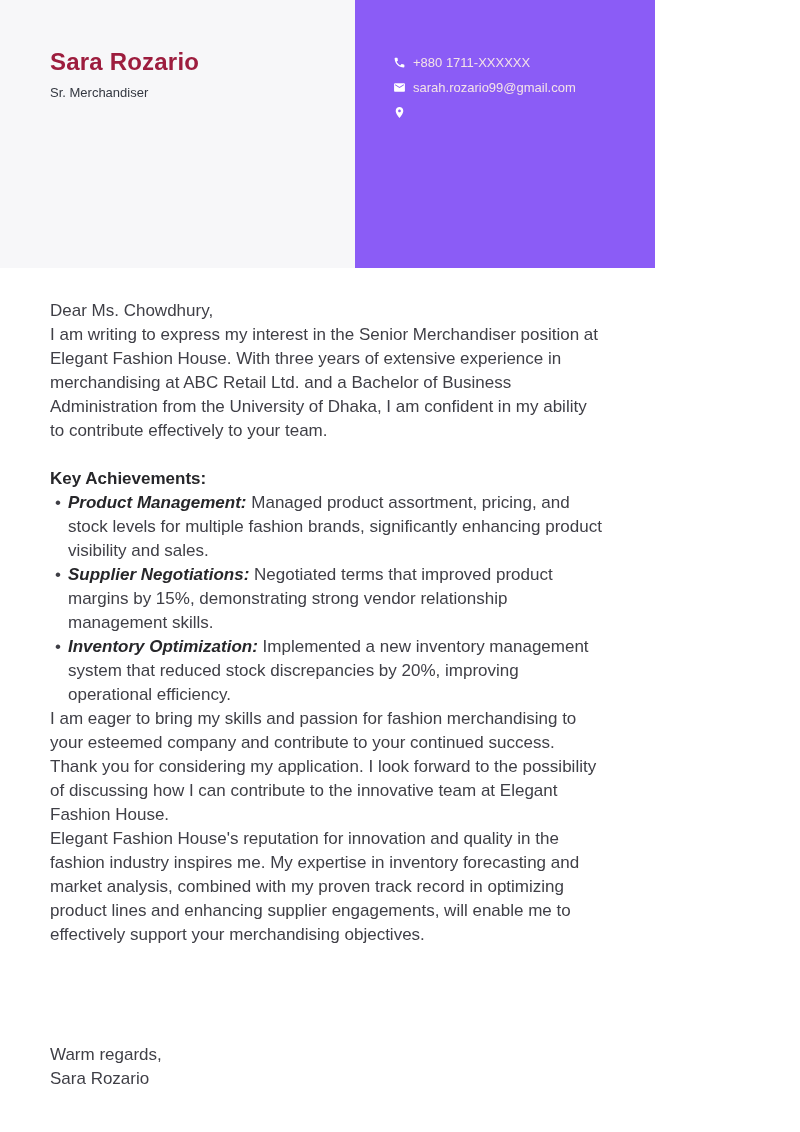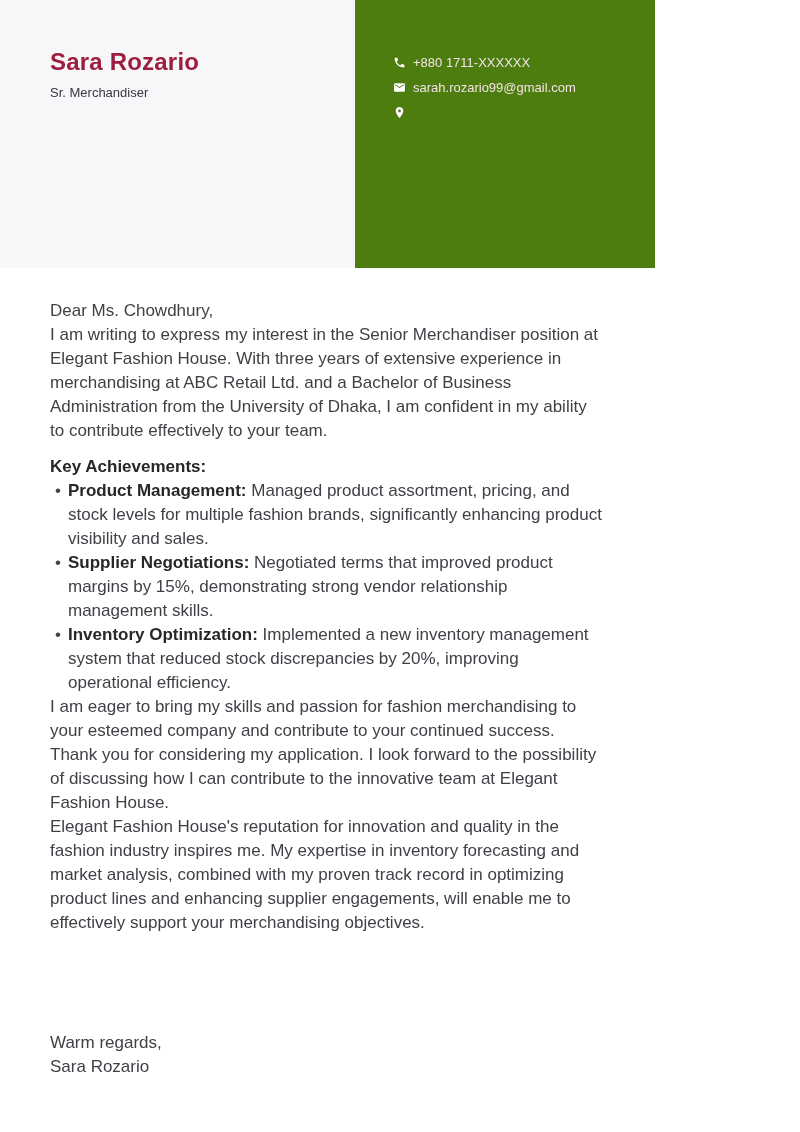--- a/index.html
+++ b/index.html
@@ -41,21 +41,21 @@
   }
   .recipient {
     margin-top: 21px;
     font-size: 13px;
     color: #3f3f46;
   }
   .recipient p { line-height: 24.5px; }
 
   .header-right {
     width: 300px;
-    background: #4d7c0f;
+    background: #8b5cf6;
     color: #ffffff;
     padding: 50px 30px 16px 38px;
   }
   .contact-item {
     display: flex;
     align-items: flex-start;
     font-size: 13px;
     line-height: 25px;
   }
   .contact-icon {
@@ -69,22 +69,22 @@
   .contact-text { color: #f4e3e8; }
 
   
   .letter {
     padding: 31px 52px 0 50px;
     font-size: 17px;
     line-height: 24px;
     color: #3f3f46;
   }
   .letter p { margin: 0 0 0 0; }
-  .block { margin-top: 12px; }
-  .bold { font-weight: 700; color: #27272a; }
+  .block { margin-top: 24px; }
+  .bold { font-weight: 700; color: #27272a; font-style: italic; }
   .achievements-heading { font-weight: 700; color: #27272a; }
   ul.achievements {
     list-style: none;
     margin: 0;
   }
   ul.achievements li {
     position: relative;
     padding-left: 18px;
   }
   ul.achievements li::before {

